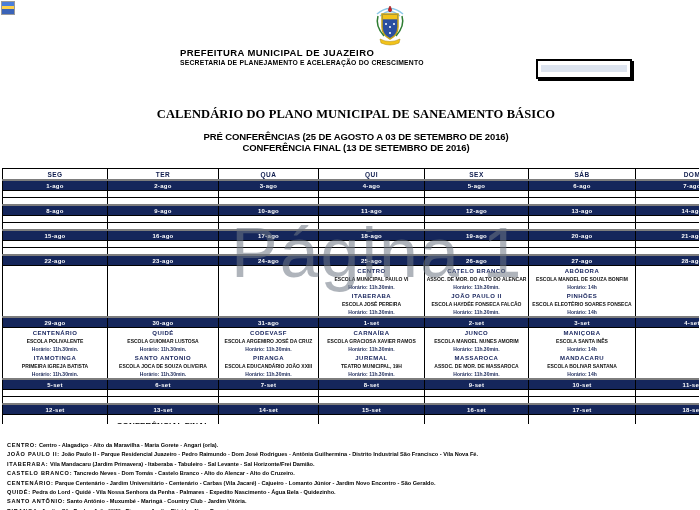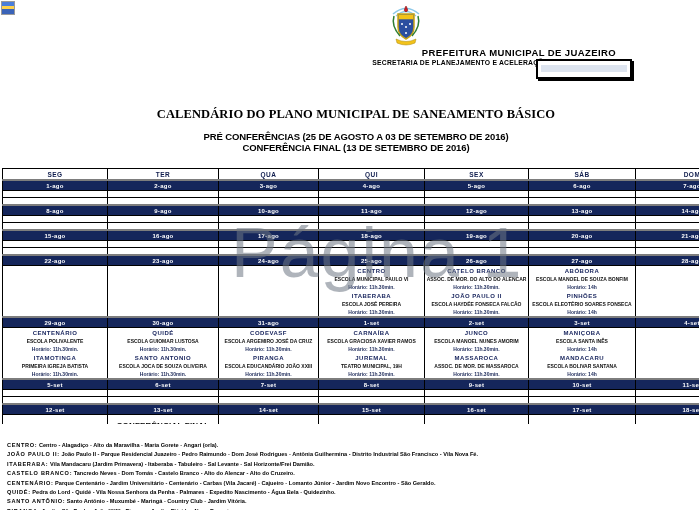--- a/index.html
+++ b/index.html
@@ -1,20 +1,20 @@
 <!DOCTYPE html>
 <html><head>
 <meta charset="utf-8">
 <style>
   html,body{margin:0;padding:0;background:#fff;}
   .page{position:relative;width:700px;height:510px;background:#fff;overflow:hidden;
         font-family:"Liberation Sans",sans-serif;color:#000;}
   .app-icon{position:absolute;left:1px;top:1px;width:12px;height:12px;border:1px solid #9a9a9a;
         background:linear-gradient(180deg,#4a7edb 0 34%,#ffd24a 34% 62%,#3a63b8 62%);}
-  .header-block{position:absolute;left:196px;top:2px;width:420px;text-align:right;}
+  .header-block{position:absolute;left:180px;top:2px;width:420px;text-align:left;}
   .crest{display:block;margin:0 auto;}
   .org-name{font-size:9.5px;font-weight:bold;letter-spacing:.4px;margin-top:1px;}
   .org-dept{font-size:6.8px;font-weight:bold;letter-spacing:.2px;margin-top:1px;}
   .sel-box{position:absolute;left:536px;top:59px;width:92px;height:16px;background:#fff;
         border:2px solid #000;box-shadow:2px 2px 0 #000;}
   .sel-box-inner{margin:4px 3px 0 3px;height:7px;background:#dde4ef;}
   .title-block{position:absolute;left:6px;top:107px;width:700px;text-align:center;}
   .main-title{font-family:"Liberation Serif",serif;font-size:12.5px;font-weight:bold;letter-spacing:.1px;}
   .sub-title{margin-top:9px;font-size:9.5px;font-weight:bold;line-height:11px;letter-spacing:-.1px;}
   .watermark{position:absolute;left:231px;top:213px;z-index:6;font-size:70px;letter-spacing:2px;

